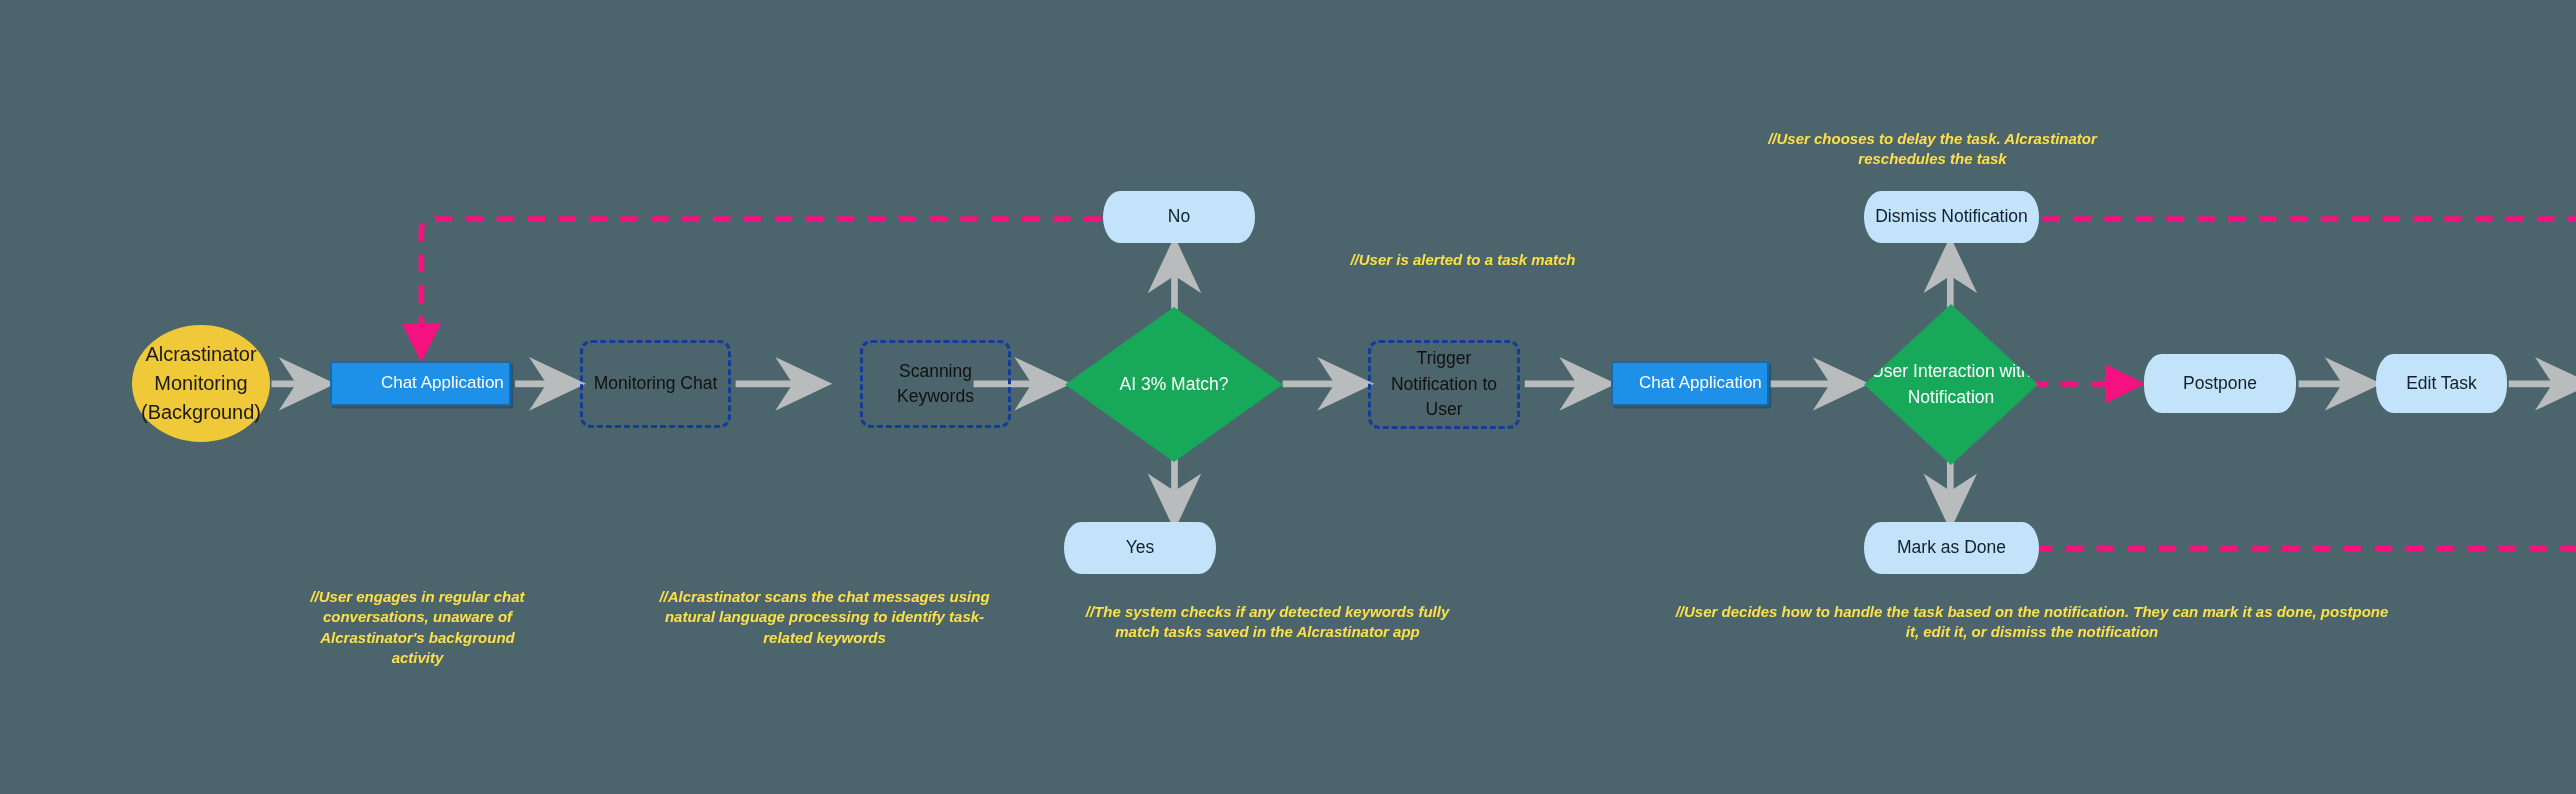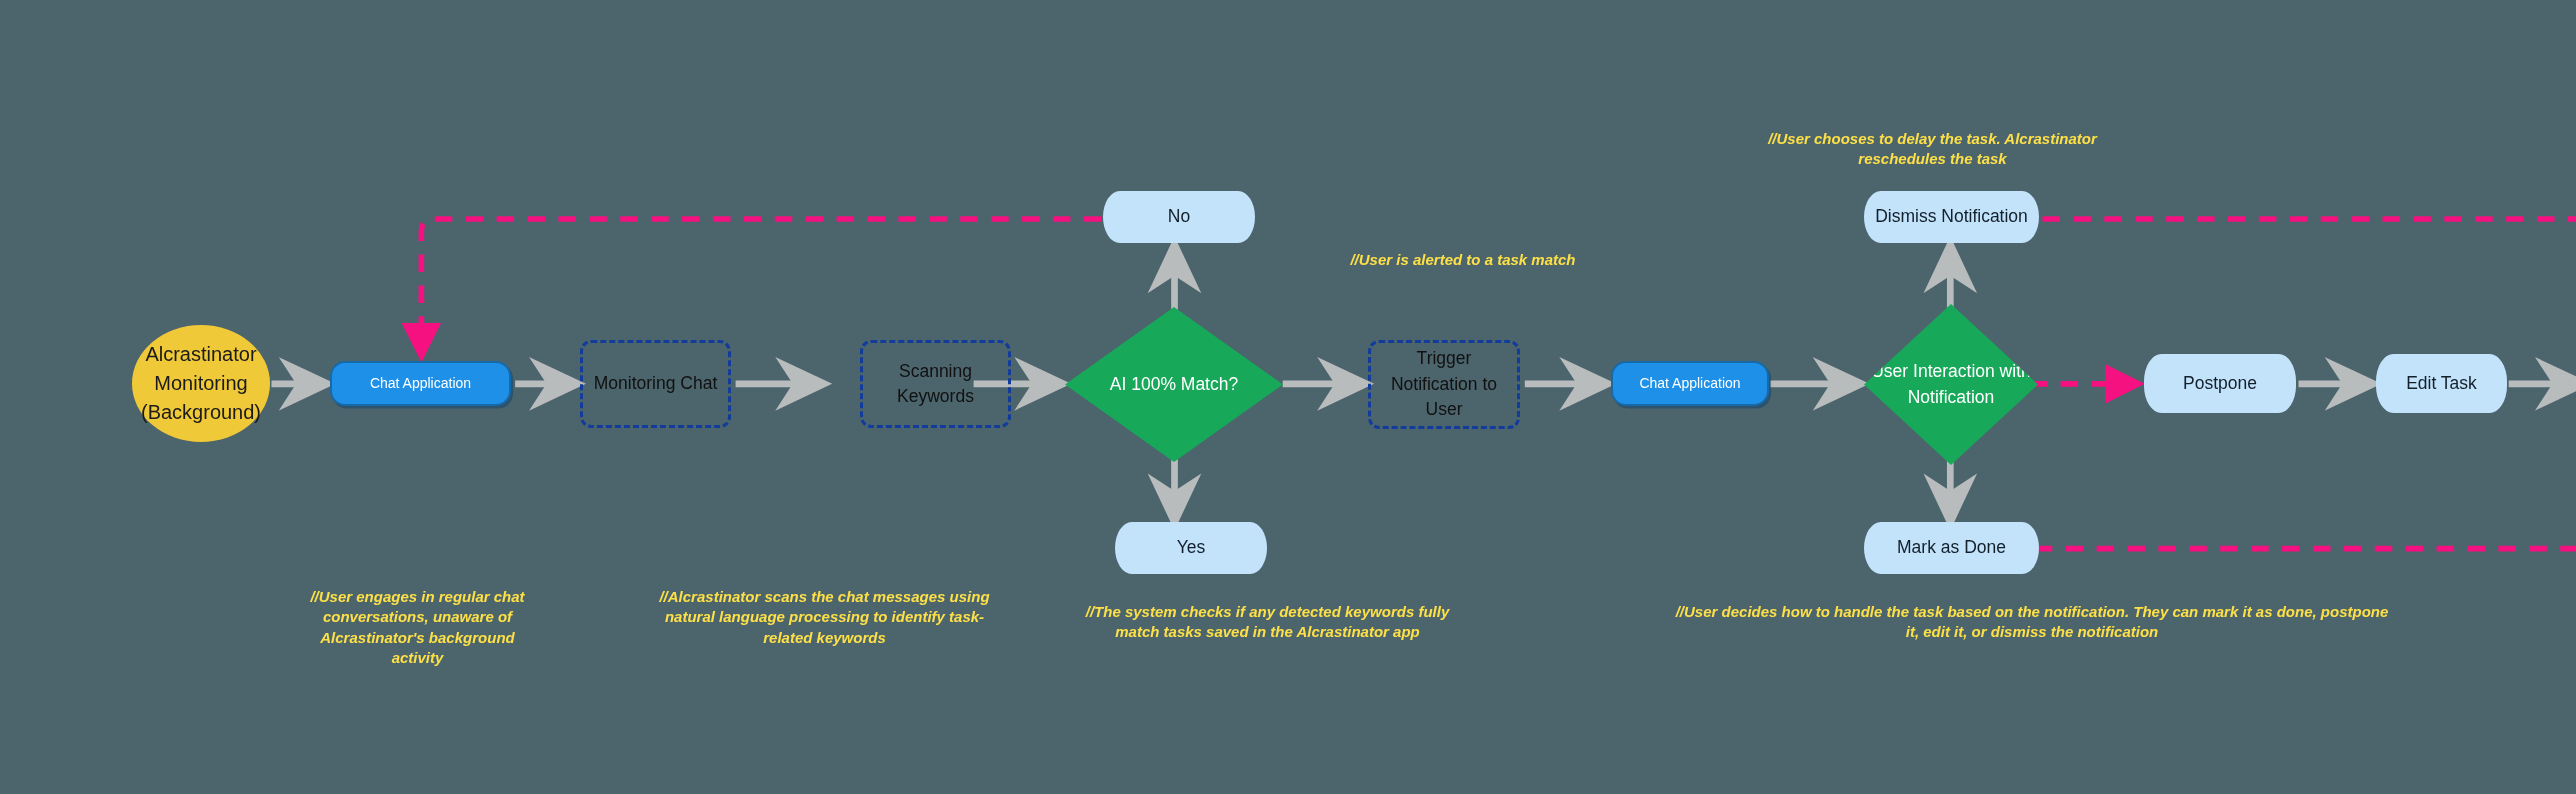--- a/index.html
+++ b/index.html
@@ -12,22 +12,22 @@
   svg#wires{position:absolute;left:0;top:0;width:3336px;height:795px;}
 
   .node{position:absolute;box-sizing:border-box;display:flex;align-items:center;
         justify-content:center;text-align:center;line-height:1.45;}
 
   
   .ellipse{border-radius:50%;background:#efc937;color:#1b1b1b;
            font-size:20px;font-weight:400;}
 
   
-  .proc-blue{background:#1e90e8;color:#ffffff;font-size:14px;border-radius:15px;
-             border:2.1px solid #1769a8;box-shadow:2.1px 2.6px 0 rgba(20,70,110,.55);}
+  .proc-blue{background:#1e90e8;color:#ffffff;font-size:17px;border-radius:2px;
+             border:2.1px solid #1769a8;box-shadow:2.1px 2.6px 0 rgba(20,70,110,.55);text-align:right;}
 
   
   .proc-dashed{background:transparent;color:#111111;font-size:17.5px;
                border:3.6px dashed #123c9b;border-radius:11.3px;}
 
   
   .proc-light{background:#c3e3fb;color:#13202b;font-size:17.5px;
               border-radius:17.5px/27px;}
 
   
@@ -89,28 +89,28 @@
 
   <div class="node proc-dashed" style="left:580px;top:340px;width:151px;height:88px;">
     <span class="nodetext">Monitoring Chat</span>
   </div>
 
   <div class="node proc-dashed" style="left:860px;top:340px;width:151px;height:88px;">
     <span class="nodetext">Scanning Keywords</span>
   </div>
 
   <div class="node diamond" style="left:1065px;top:307px;width:218px;height:155px;">
-    <span class="nodetext">AI 100% Match?</span>
+    <span class="nodetext">AI 3% Match?</span>
   </div>
 
   <div class="node proc-light" style="left:1103px;top:191px;width:152px;height:52px;">
     <span class="nodetext">No</span>
   </div>
 
-  <div class="node proc-light" style="left:1115px;top:522px;width:152px;height:52px;">
+  <div class="node proc-light" style="left:1064px;top:522px;width:152px;height:52px;">
     <span class="nodetext">Yes</span>
   </div>
 
   <div class="node proc-dashed" style="left:1368px;top:340px;width:152px;height:89px;">
     <span class="nodetext">Trigger Notification to User</span>
   </div>
 
   <div class="node proc-blue" style="left:1611px;top:361px;width:158px;height:45px;">
     <span class="nodetext">Chat Application</span>
   </div>

